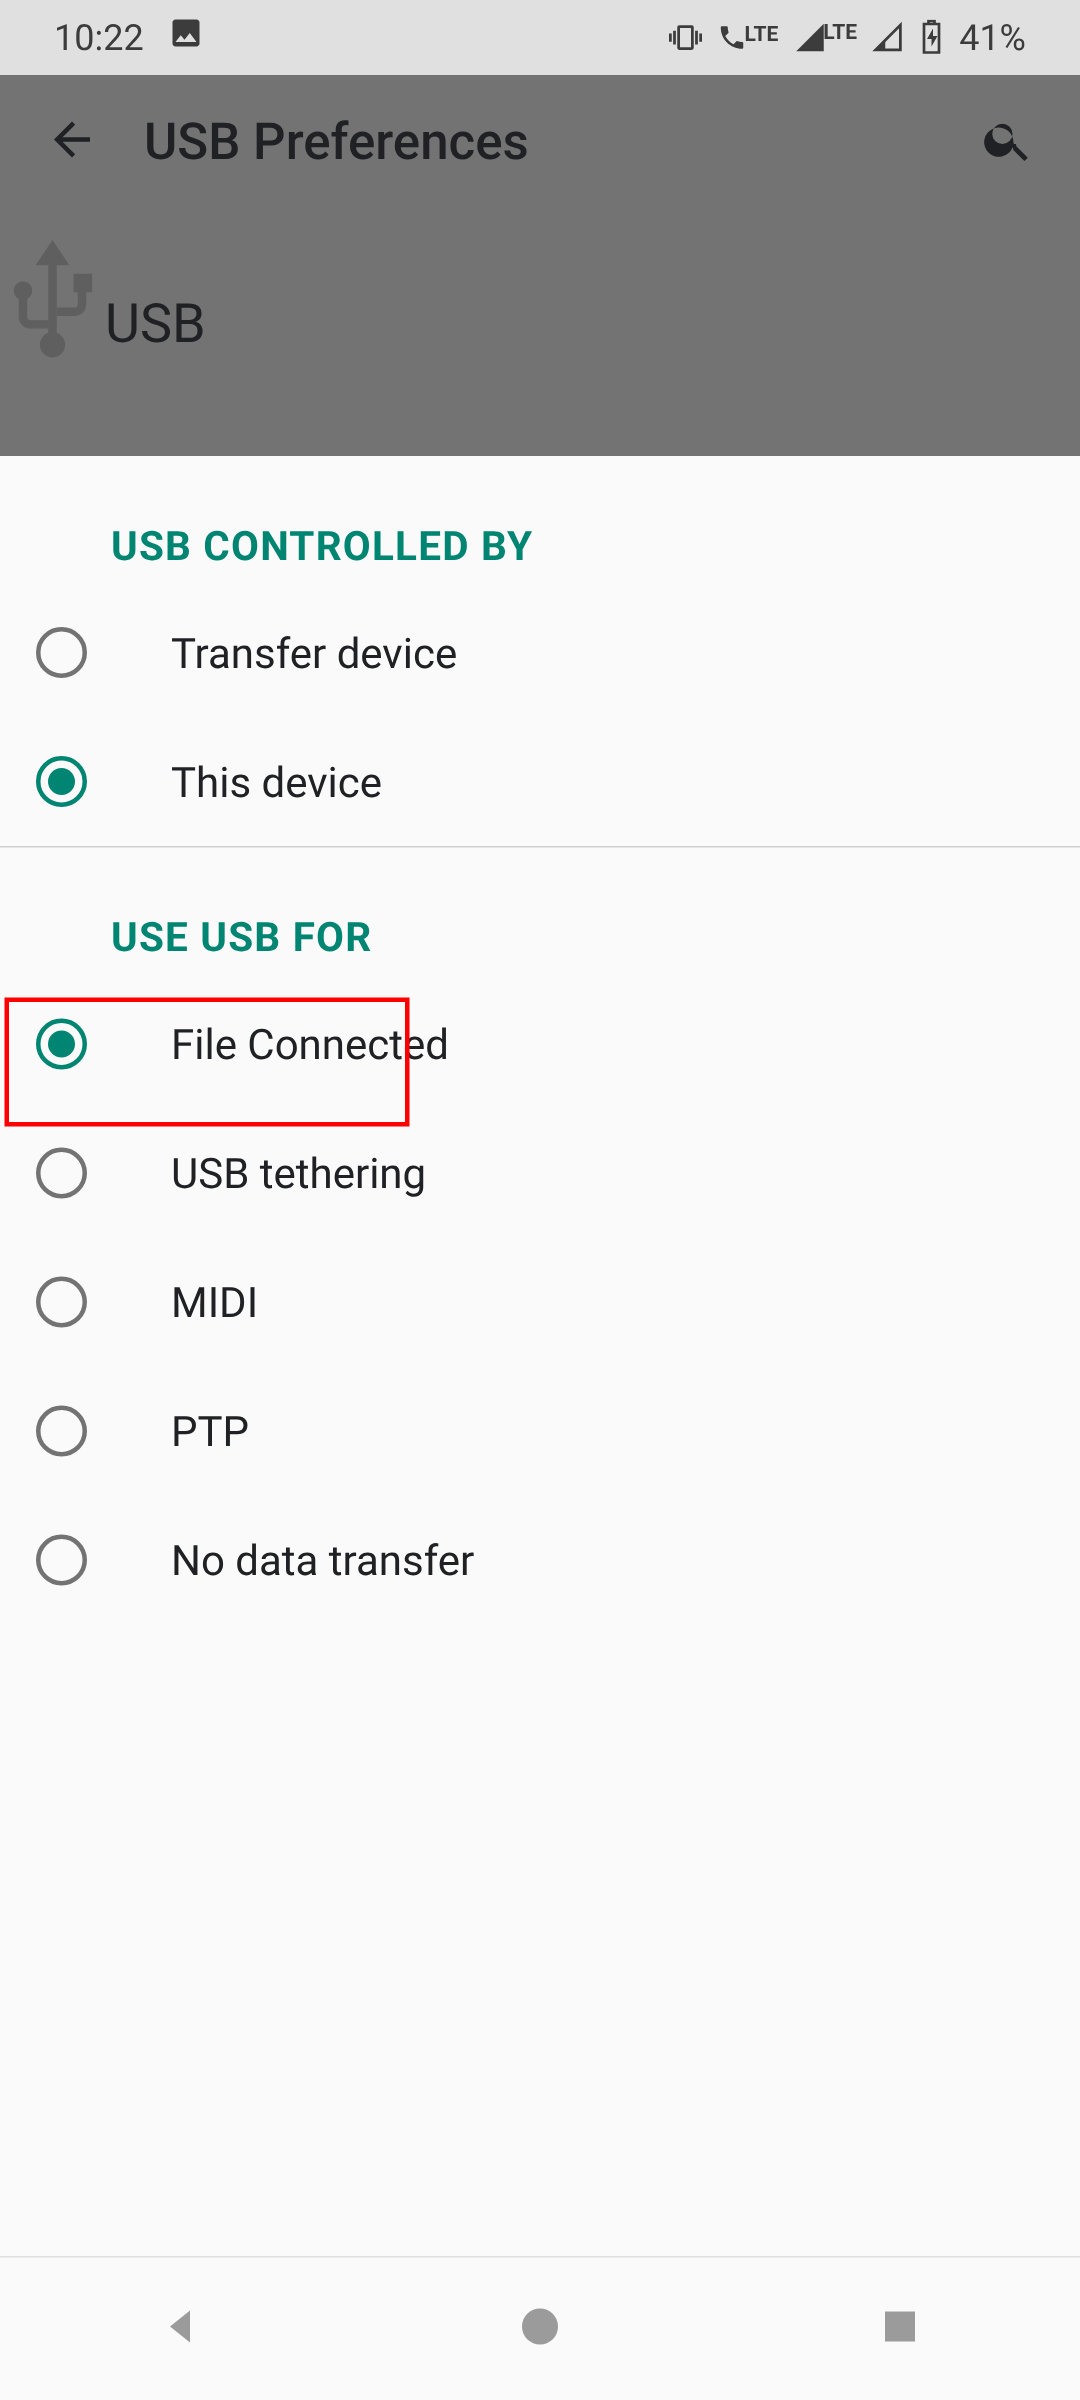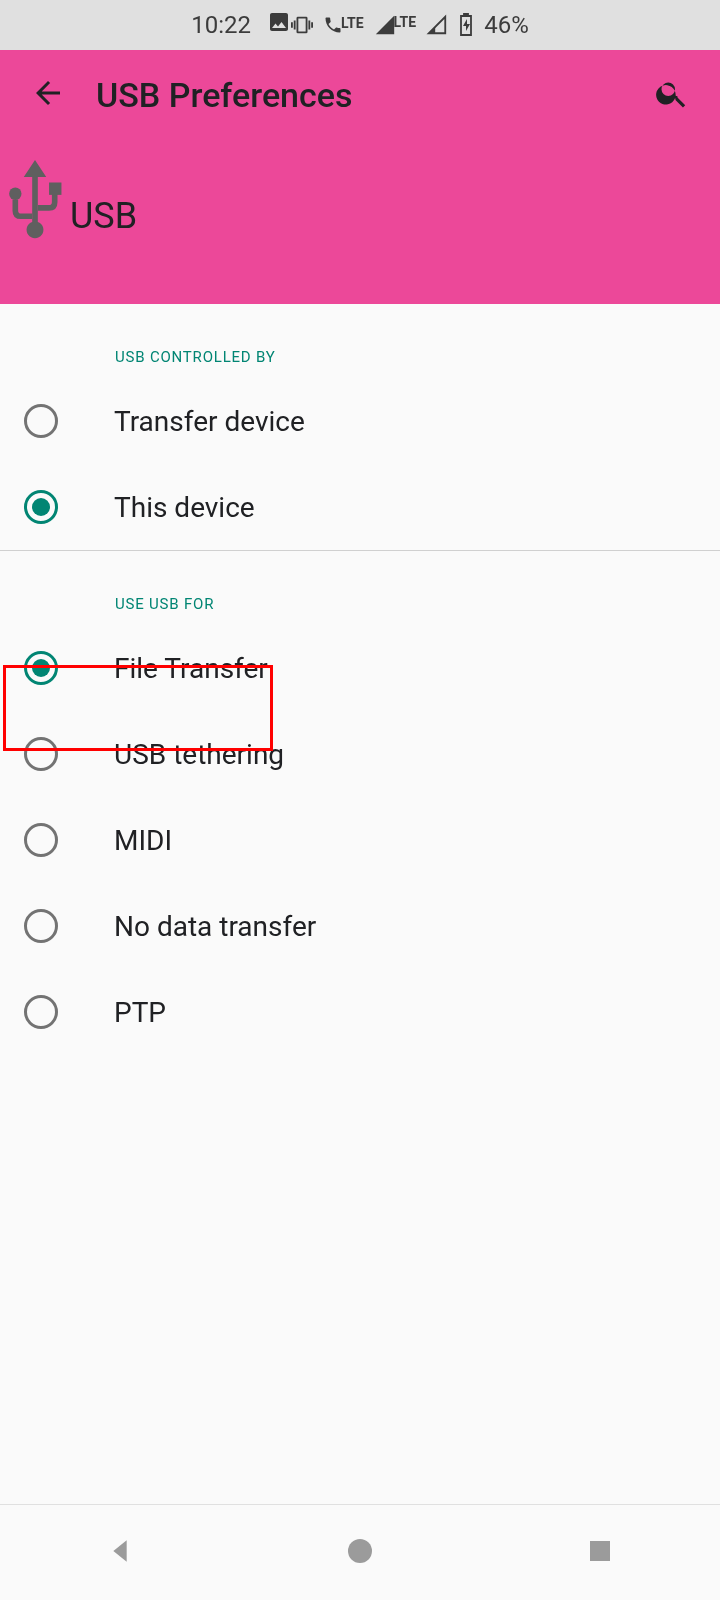--- a/index.html
+++ b/index.html
@@ -10,30 +10,30 @@
       background: #fafafa;
       color: #202124;
       position: relative;
       overflow: hidden;
     }
     .status-bar {
       height: 50px;
       background: #e0e0e0;
       display: flex;
       align-items: center;
-      justify-content: center;
-      padding: 0 16px;
+      justify-content: space-between;
+      padding: 0 36px;
       font-size: 24px;
       color: #3c3c3c;
     }
     .status-left { display:flex; align-items:center; gap:16px; }
     .status-right { display:flex; align-items:center; gap:10px; }
     .status-right svg { display:block; }
     .header {
-      background: #ec4899;
+      background: #737373;
       padding: 0 0 40px 0;
     }
     .header-top {
       display: flex;
       align-items: center;
       height: 90px;
       padding: 0 24px;
     }
     .back-btn {
       width: 48px; height: 48px;
@@ -55,23 +55,23 @@
       padding-top: 20px;
     }
     .hero-icon { margin-bottom: 10px; }
     .hero-label {
       font-size: 36px;
       color: #202124;
       margin-top: 8px;
     }
     .content { background: #fafafa; }
     .section-header {
-      padding: 44px 30px 12px 115px;
-      font-size: 15px;
-      font-weight: 400;
+      padding: 44px 30px 12px 74px;
+      font-size: 27px;
+      font-weight: 700;
       letter-spacing: 0.8px;
       color: #018573;
     }
     .option {
       display:flex;
       align-items:center;
       height: 86px;
       padding: 0 24px;
       position: relative;
     }
@@ -159,21 +159,21 @@
           <path fill="none" stroke="#3c3c3c" stroke-width="2" d="M3 21h18V3L3 21z"></path>
           <path fill="#3c3c3c" d="M3 21h7v-7L3 21z"></path>
         </svg>
     </span>
     <span>
       <svg width="16" height="24" viewBox="0 0 16 24">
           <path fill="none" stroke="#3c3c3c" stroke-width="1.8" d="M3 3h10v19H3z M6 1h4v2H6z"></path>
           <path fill="#3c3c3c" d="M9 6l-4 7h3v5l4-7H9z"></path>
         </svg>
     </span>
-    <span>46%</span>
+    <span>41%</span>
   </div>
 </div>
 
 <div class="header">
   <div class="header-top">
     <div class="back-btn">
       <span>
         <svg width="36" height="36" viewBox="0 0 24 24" fill="#202124">
             <path d="M20 11H7.8l5.6-5.6L12 4l-8 8 8 8 1.4-1.4L7.8 13H20z"></path>
           </svg>
@@ -216,41 +216,41 @@
     <span class="radio selected"></span>
     <span class="option-label">This device</span>
   </div>
 
   <div class="divider"></div>
 
   <div class="section-header">USE USB FOR</div>
 
   <div class="option">
     <span class="radio selected"></span>
-    <span class="option-label">File Transfer</span>
+    <span class="option-label">File Connected</span>
   </div>
 
   <div class="option">
     <span class="radio"></span>
     <span class="option-label">USB tethering</span>
   </div>
 
   <div class="option">
     <span class="radio"></span>
     <span class="option-label">MIDI</span>
   </div>
 
   <div class="option">
     <span class="radio"></span>
+    <span class="option-label">PTP</span>
+  </div>
+
+  <div class="option">
+    <span class="radio"></span>
     <span class="option-label">No data transfer</span>
-  </div>
-
-  <div class="option">
-    <span class="radio"></span>
-    <span class="option-label">PTP</span>
   </div>
 
 </div>
 
 <div class="highlight-box" id="hb" style="left: 3px; top: 665px; width: 270px; height: 86px;"></div>
 
 <div class="nav-bar">
   <div class="nav-btn">
     <span>
       <svg width="32" height="32" viewBox="0 0 24 24" fill="#9b9b9b">

